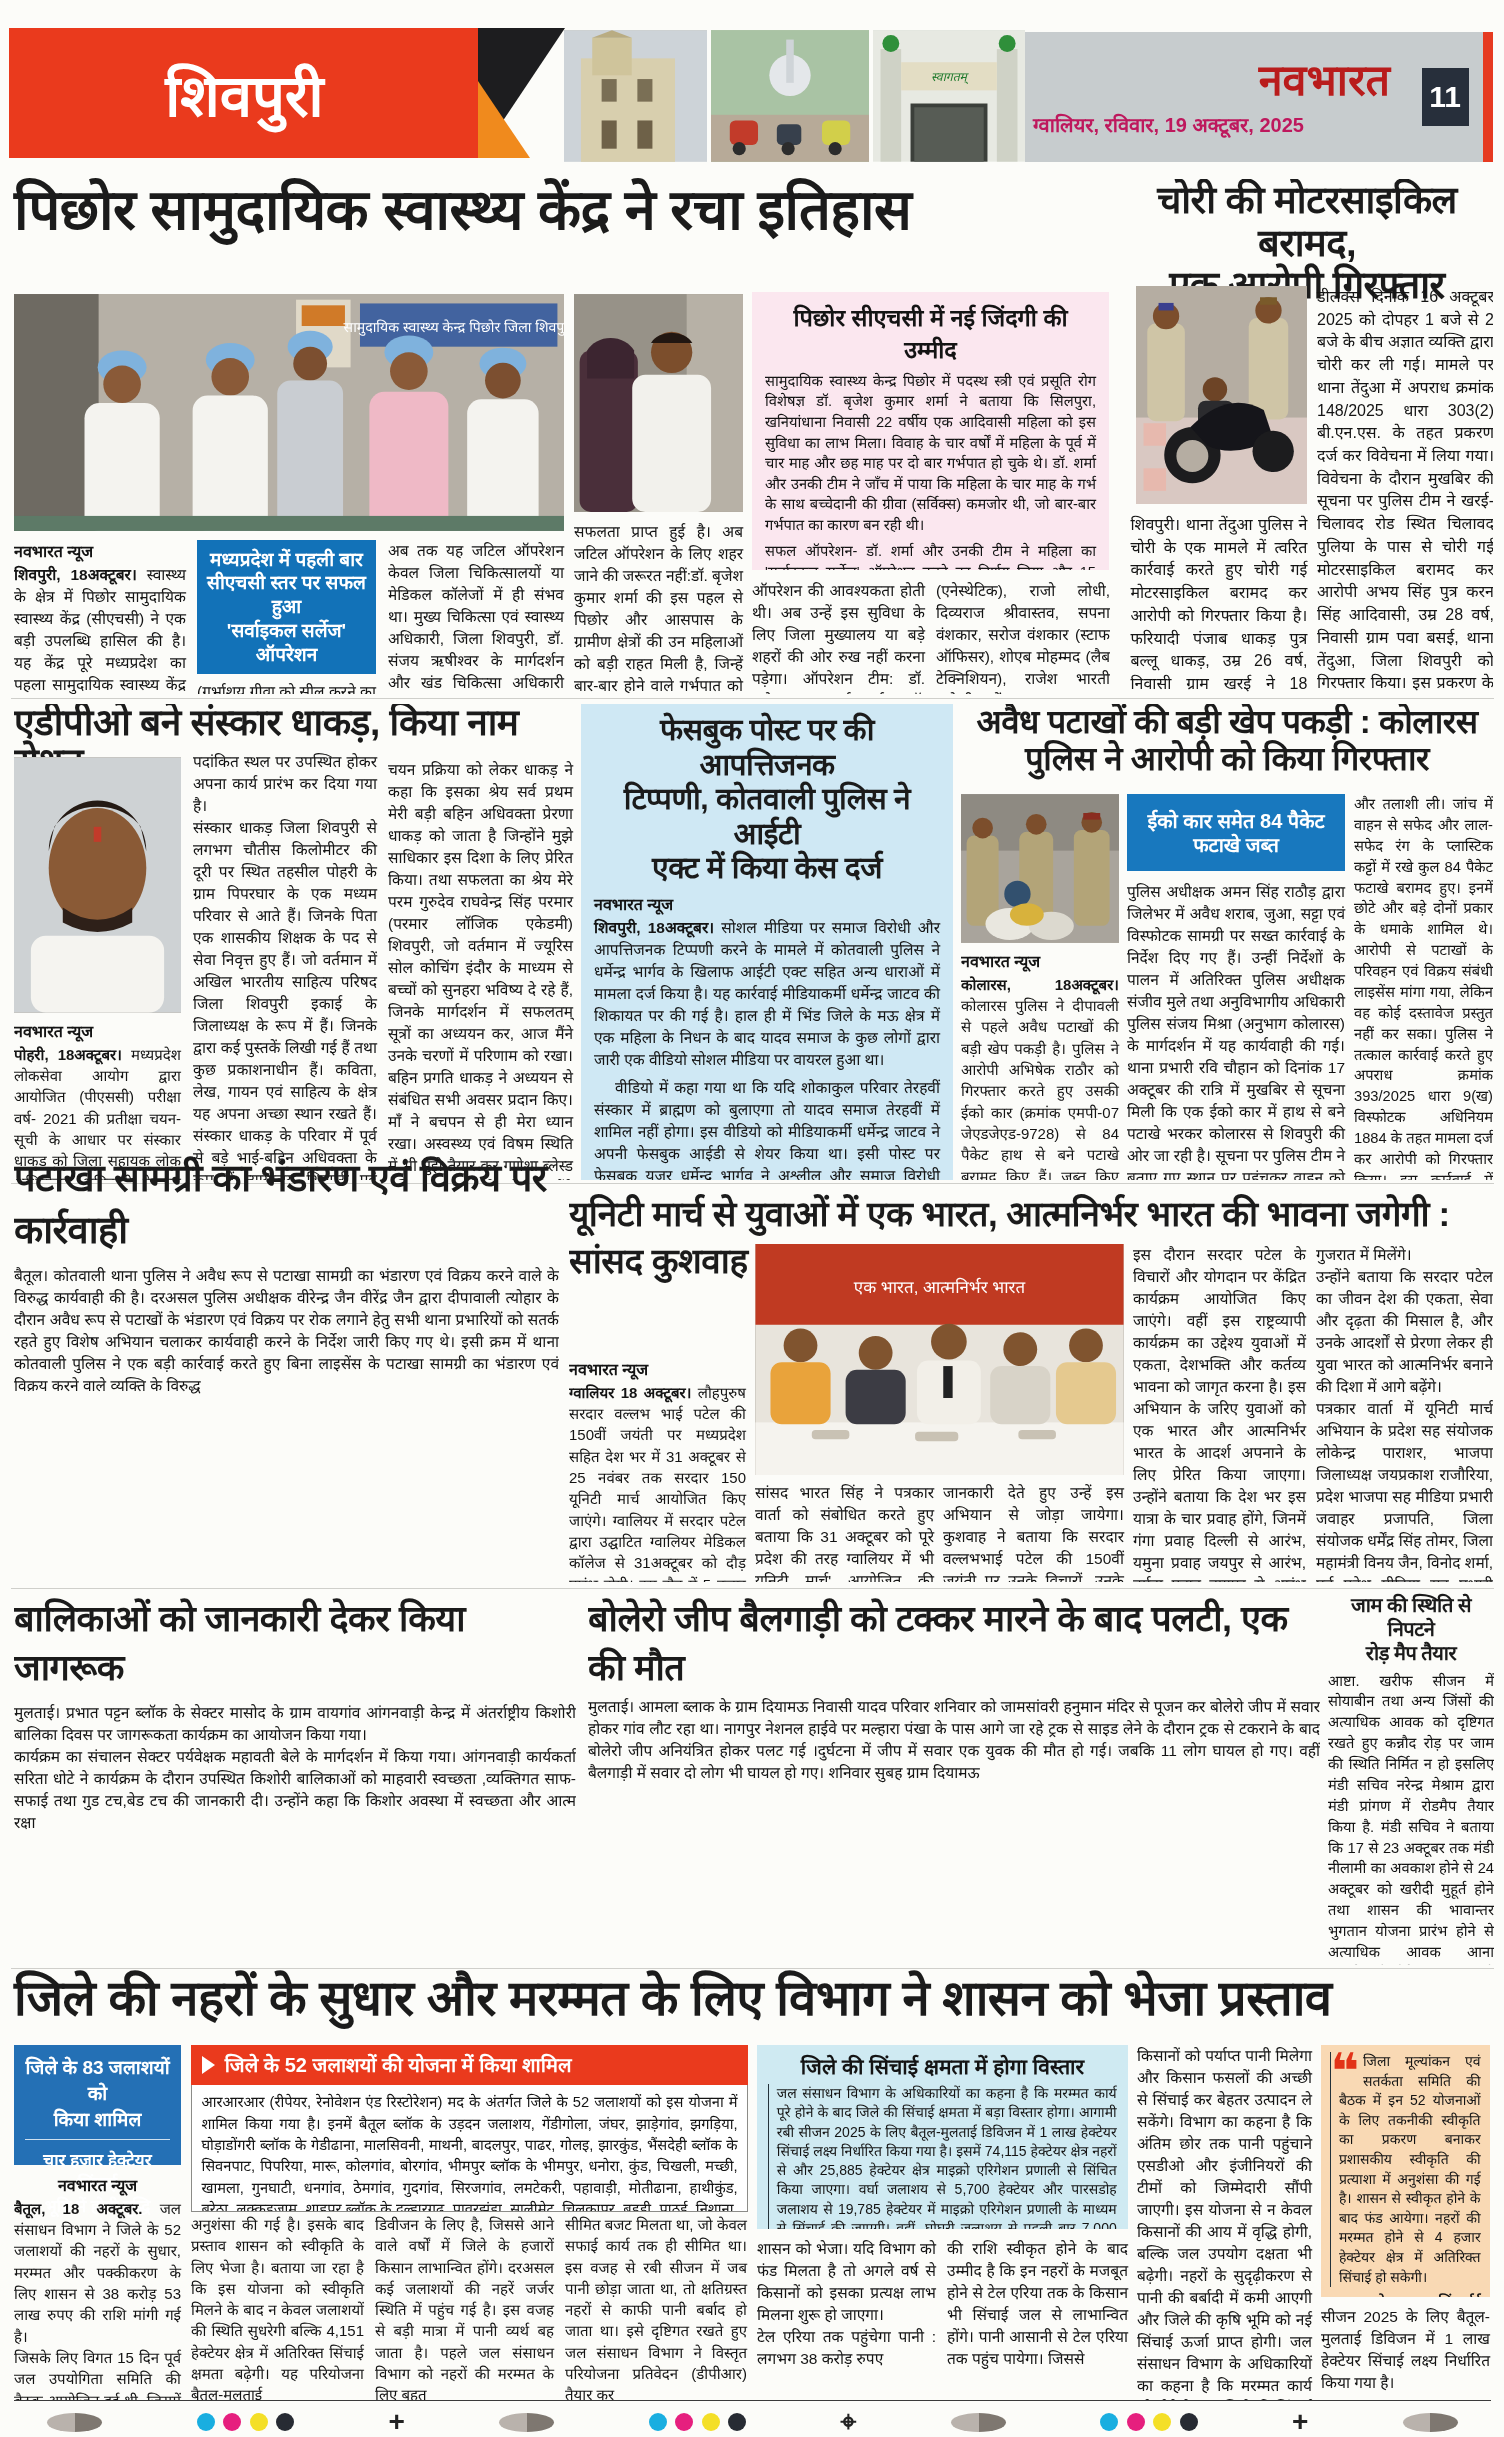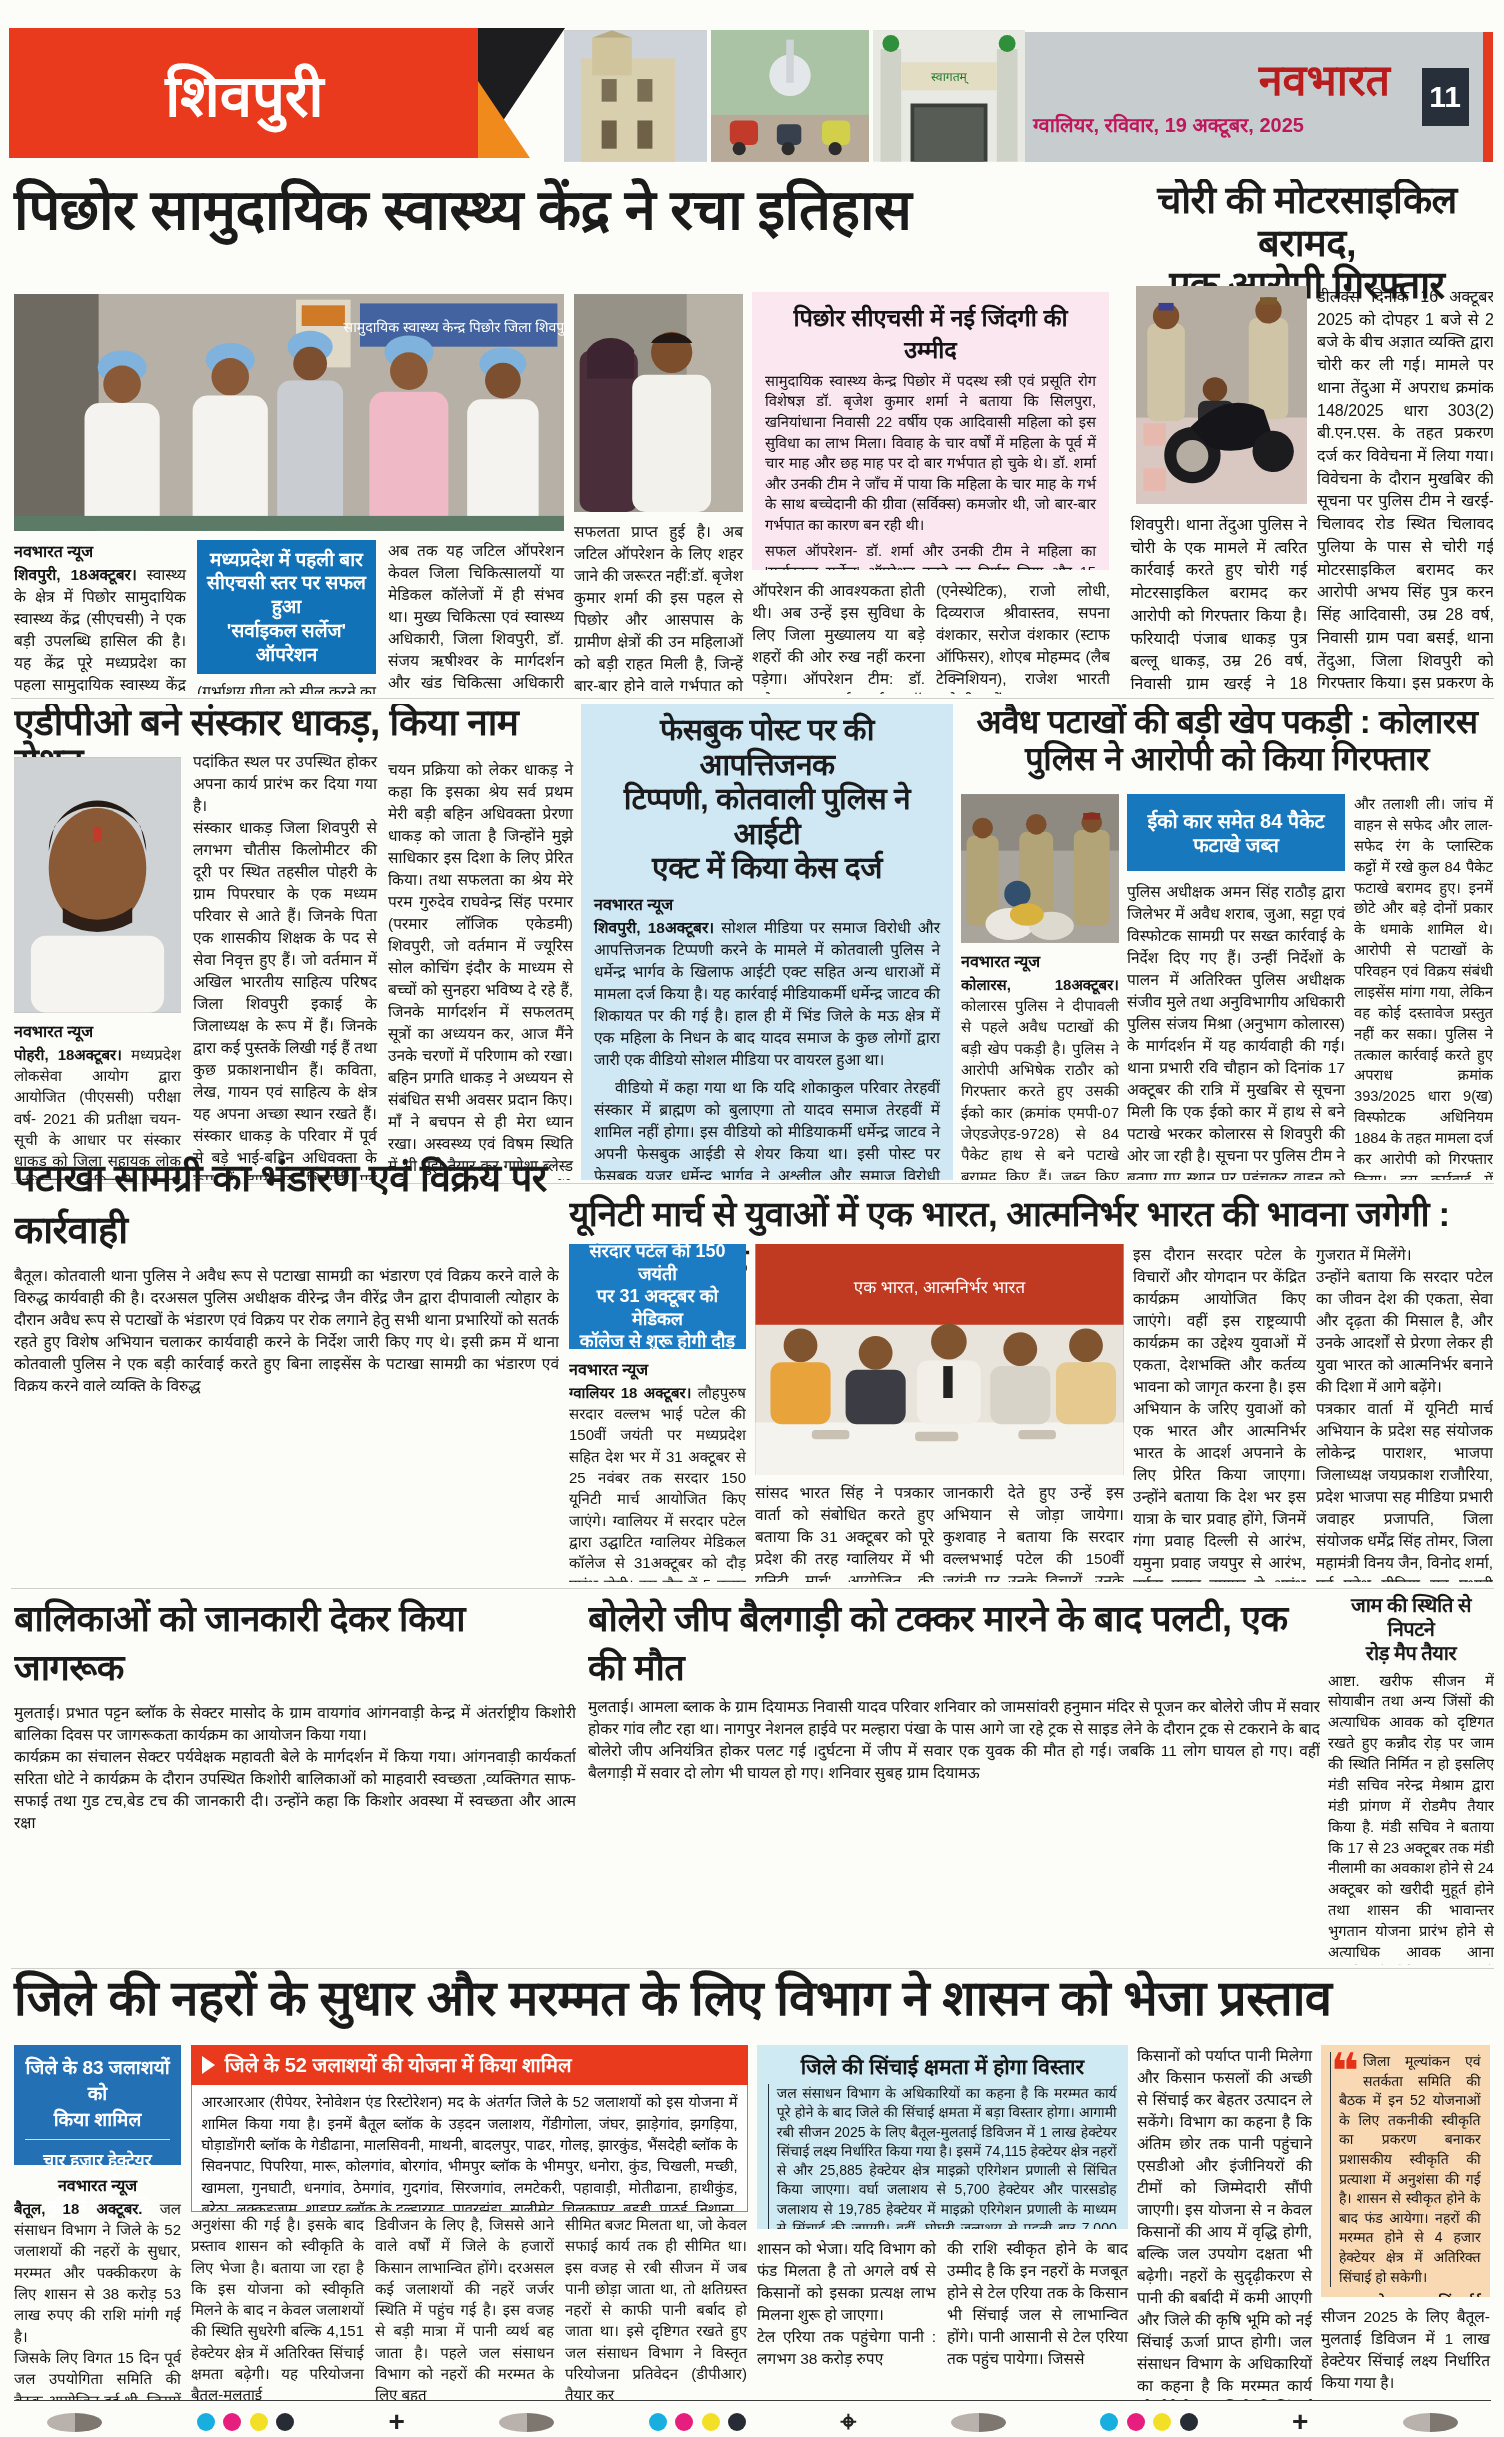--- a/index.html
+++ b/index.html
@@ -13,21 +13,21 @@
   .hl{font-weight:800;color:#1b1b1b;letter-spacing:-0.5px;}
   .rule{position:absolute;left:11.3px;right:11.3px;border-top:0.9px solid #cfcfcb;}
   
   .citybox{position:absolute;left:9.4px;top:28px;width:470px;height:130px;background:#ea3a1d;
            display:flex;align-items:center;justify-content:center;}
   .citybox .t{color:#fff;font-size:58px;font-weight:800;}
   .tri-black{position:absolute;left:478px;top:28px;width:0;height:0;
              border-top:130px solid #1d1d1f;border-right:87px solid transparent;}
   .tri-orange{position:absolute;left:478px;top:81px;width:0;height:0;
               border-bottom:77px solid #f08a1d;border-right:52px solid transparent;}
-  .hphoto{position:absolute;top:30px;height:96px;}
+  .hphoto{position:absolute;top:30px;height:96px;font-style:italic;}
   .mast{position:absolute;left:1025px;top:32px;width:468px;height:130px;background:#c7ccce;}
   .mast .stripe{position:absolute;right:0;top:0;width:10.3px;height:100%;background:#e63a20;}
   .mast .title{position:absolute;right:103px;top:17px;width:339px;text-align:right;
                font-size:43px;font-weight:800;color:#b91c1c;}
   .mast .date{position:absolute;right:103px;top:79px;width:357px;text-align:left;
               font-size:20px;font-weight:bold;color:#be185d;}
   .pagenum{position:absolute;right:24.5px;top:36px;width:47px;height:58px;background:#272f3b;
            color:#fff;font-size:30px;font-weight:800;display:flex;align-items:center;justify-content:center;}
   
   .bluebox{background:#1272b8;color:#fff;font-weight:800;text-align:center;
@@ -286,23 +286,20 @@
   <div class="abs clip" style="left:14px;top:1150px;width:545px;height:393px;">
     <div class="hl" style="font-size:38px;">पटाखा सामग्री का भंडारण एवं विक्रय पर कार्रवाही</div>
     <div class="cols" style="margin-top:11.3px;">
       <div class="col bt" style="height:327px;overflow:hidden;">बैतूल। कोतवाली थाना पुलिस ने अवैध रूप से पटाखा सामग्री का भंडारण एवं विक्रय करने वाले के विरुद्ध कार्यवाही की है। दरअसल पुलिस अधीक्षक वीरेन्द्र जैन वीरेंद्र जैन द्वारा दीपावाली त्योहार के दौरान अवैध रूप से पटाखों के भंडारण एवं विक्रय पर रोक लगाने हेतु सभी थाना प्रभारियों को सतर्क रहते हुए विशेष अभियान चलाकर कार्यवाही करने के निर्देश जारी किए गए थे। इसी क्रम में थाना कोतवाली पुलिस ने एक बड़ी कार्रवाई करते हुए बिना लाइसेंस के पटाखा सामग्री का भंडारण एवं विक्रय करने वाले व्यक्ति के विरुद्ध</div>
 
     </div>
   </div>
 
   <div class="abs clip" style="left:569px;top:1189px;width:924px;height:393px;">
     <div class="hl" style="font-size:35px;">यूनिटी मार्च से युवाओं में एक भारत, आत्मनिर्भर भारत की भावना जगेगी : सांसद कुशवाह</div>
-    <div class="abs bluebox pre" style="left:0;top:55px;width:177px;height:105px;font-size:18px;line-height:1.25;background:#1b7cc4;">सरदार पटेल की 150 जयंती
-पर 31 अक्टूबर को मेडिकल
-कॉलेज से शुरू होगी दौड़</div>
     <div class="abs" style="left:0;top:169px;width:177px;">
       <p class="byline">नवभारत न्यूज</p>
       <p class="bt" style="font-size:15px;"><b>ग्वालियर 18 अक्टूबर।</b> <span>लौहपुरुष सरदार वल्लभ भाई पटेल की 150वीं जयंती पर मध्यप्रदेश सहित देश भर में 31 अक्टूबर से 25 नवंबर तक सरदार 150 यूनिटी मार्च आयोजित किए जाएंगे। ग्वालियर में सरदार पटेल द्वारा उद्घाटित ग्वालियर मेडिकल कॉलेज से 31अक्टूबर को दौड़ प्रारंभ होगी। इस दौड़ में 5 हजार युवा भाग लेंगे। यह बात ग्वालियर सांसद भारत सिंह कुशवाह ने पत्रकार वार्ता को संबोधित करते हुए कही।</span></p>
     </div>
     <div class="abs photo" style="left:186px;top:55px;width:369px;height:231px;">
       <svg width="369" height="231" viewBox="0 0 392 246">
         <rect width="392" height="246" fill="#e8e4dc"></rect>
         <rect width="392" height="86" fill="#c03a22"></rect>
         <text x="196" y="52" font-size="18" fill="#ffffff" text-anchor="middle">एक भारत, आत्मनिर्भर भारत</text>
         <rect y="190" width="392" height="56" fill="#f5f3ee"></rect>

